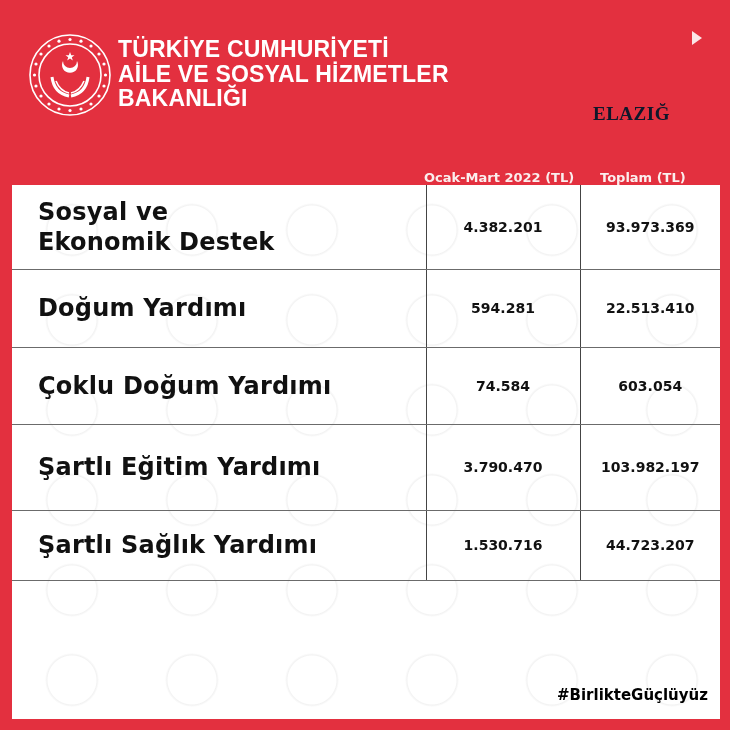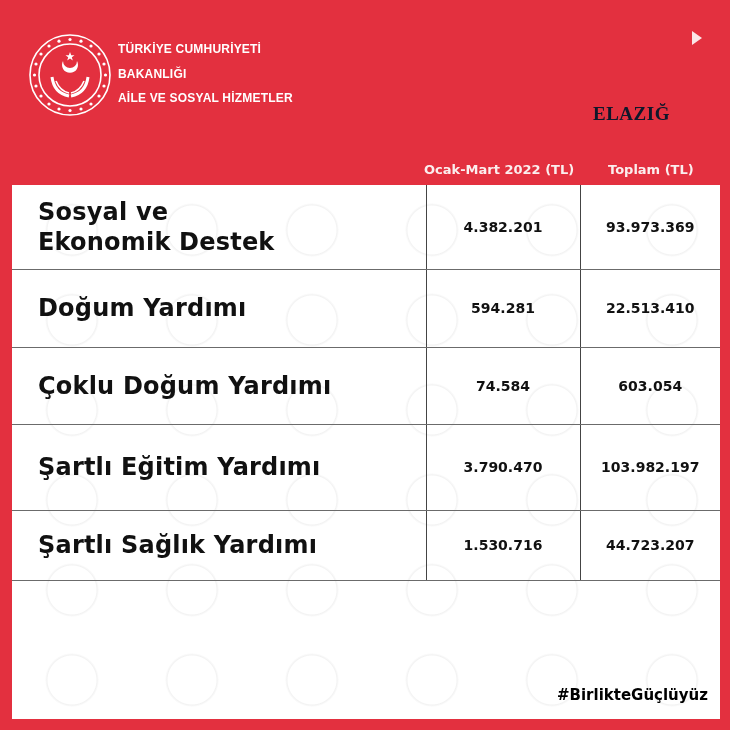--- a/index.html
+++ b/index.html
@@ -7,36 +7,36 @@
   body {
     background: #E3303F;
     font-family: "DejaVu Sans", sans-serif;
     position: relative;
   }
   .logo {
     position: absolute; left: 28px; top: 33px; width: 84px; height: 84px;
   }
   .org {
     position: absolute; left: 118px; top: 37px;
-    color: #fff; font-weight: bold; font-size: 12px; line-height: 24.5px;
+    color: #fff; font-weight: bold; font-size: 23px; line-height: 24.5px;
     font-family: "Liberation Sans", sans-serif;
     letter-spacing: 0.2px;
   }
   .org div { white-space: nowrap; }
   .play-icon {
     position: absolute; left: 692px; top: 31px; width: 0; height: 0;
     border-top: 7px solid transparent; border-bottom: 7px solid transparent;
     border-left: 10px solid #fbe5e7;
   }
   .city {
     position: absolute; left: 593px; top: 103px; color: #0f172a;
     font-weight: bold; font-size: 19px; letter-spacing: 0.5px; font-family: Liberation Serif, serif;
   }
   .col-head {
-    position: absolute; top: 162px; color: #fbeeee; font-weight: bold; font-size: 13px;
+    position: absolute; top: 170px; color: #fbeeee; font-weight: bold; font-size: 13px;
     white-space: nowrap;
   }
   .panel {
     position: absolute; left: 12px; top: 185px; width: 708px; height: 534px;
     background: #fff;
     background-image:
       radial-gradient(circle at 50% 50%, rgba(0,0,0,0) 24px, rgba(230,230,230,0.5) 25px, rgba(0,0,0,0) 27px);
     background-size: 120px 90px;
   }
   table {
@@ -88,30 +88,30 @@
       <circle cx="31" cy="8.2" r="1.6"></circle>
   </g>
   <path d="M35 28 a8 8 0 1 0 14 0 a6.5 6.5 0 1 1 -14 0z" fill="#fff"></path>
   <polygon points="42,19 43.2,22.3 46.5,22.3 43.8,24.3 44.8,27.5 42,25.6 39.2,27.5 40.2,24.3 37.5,22.3 40.8,22.3" fill="#fff"></polygon>
   <path d="M24 44 q2 16 17 19 M60 44 q-2 16 -17 19" fill="none" stroke="#fff" stroke-width="3"></path>
   <path d="M28 48 q4 10 13 12 M56 48 q-4 10 -13 12" fill="none" stroke="#fff" stroke-width="1.6"></path>
 </svg>
 
 <div class="org">
   <div>TÜRKİYE CUMHURİYETİ</div>
+  <div>AİLE VE SOSYAL HİZMETLER</div>
   <div>BAKANLIĞI</div>
-  <div>AİLE VE SOSYAL HİZMETLER</div>
 </div>
 
 <div class="play-icon"></div>
 
 <div class="city">ELAZIĞ</div>
 
 <div class="col-head" style="left:424px;">Ocak-Mart 2022 (TL)</div>
-<div class="col-head" style="left:600px;margin-left:8px;">Toplam (TL)</div>
+<div class="col-head" style="left:600px;">Toplam (TL)</div>
 
 <div class="panel"></div>
 
 <table>
   <tbody>
       <tr style="height:84px;margin-top:8px;">
     <td class="label" style="padding-right:150px;">Sosyal ve Ekonomik Destek</td>
     <td class="v1">4.382.201</td>
     <td class="v2">93.973.369</td>
   </tr>

